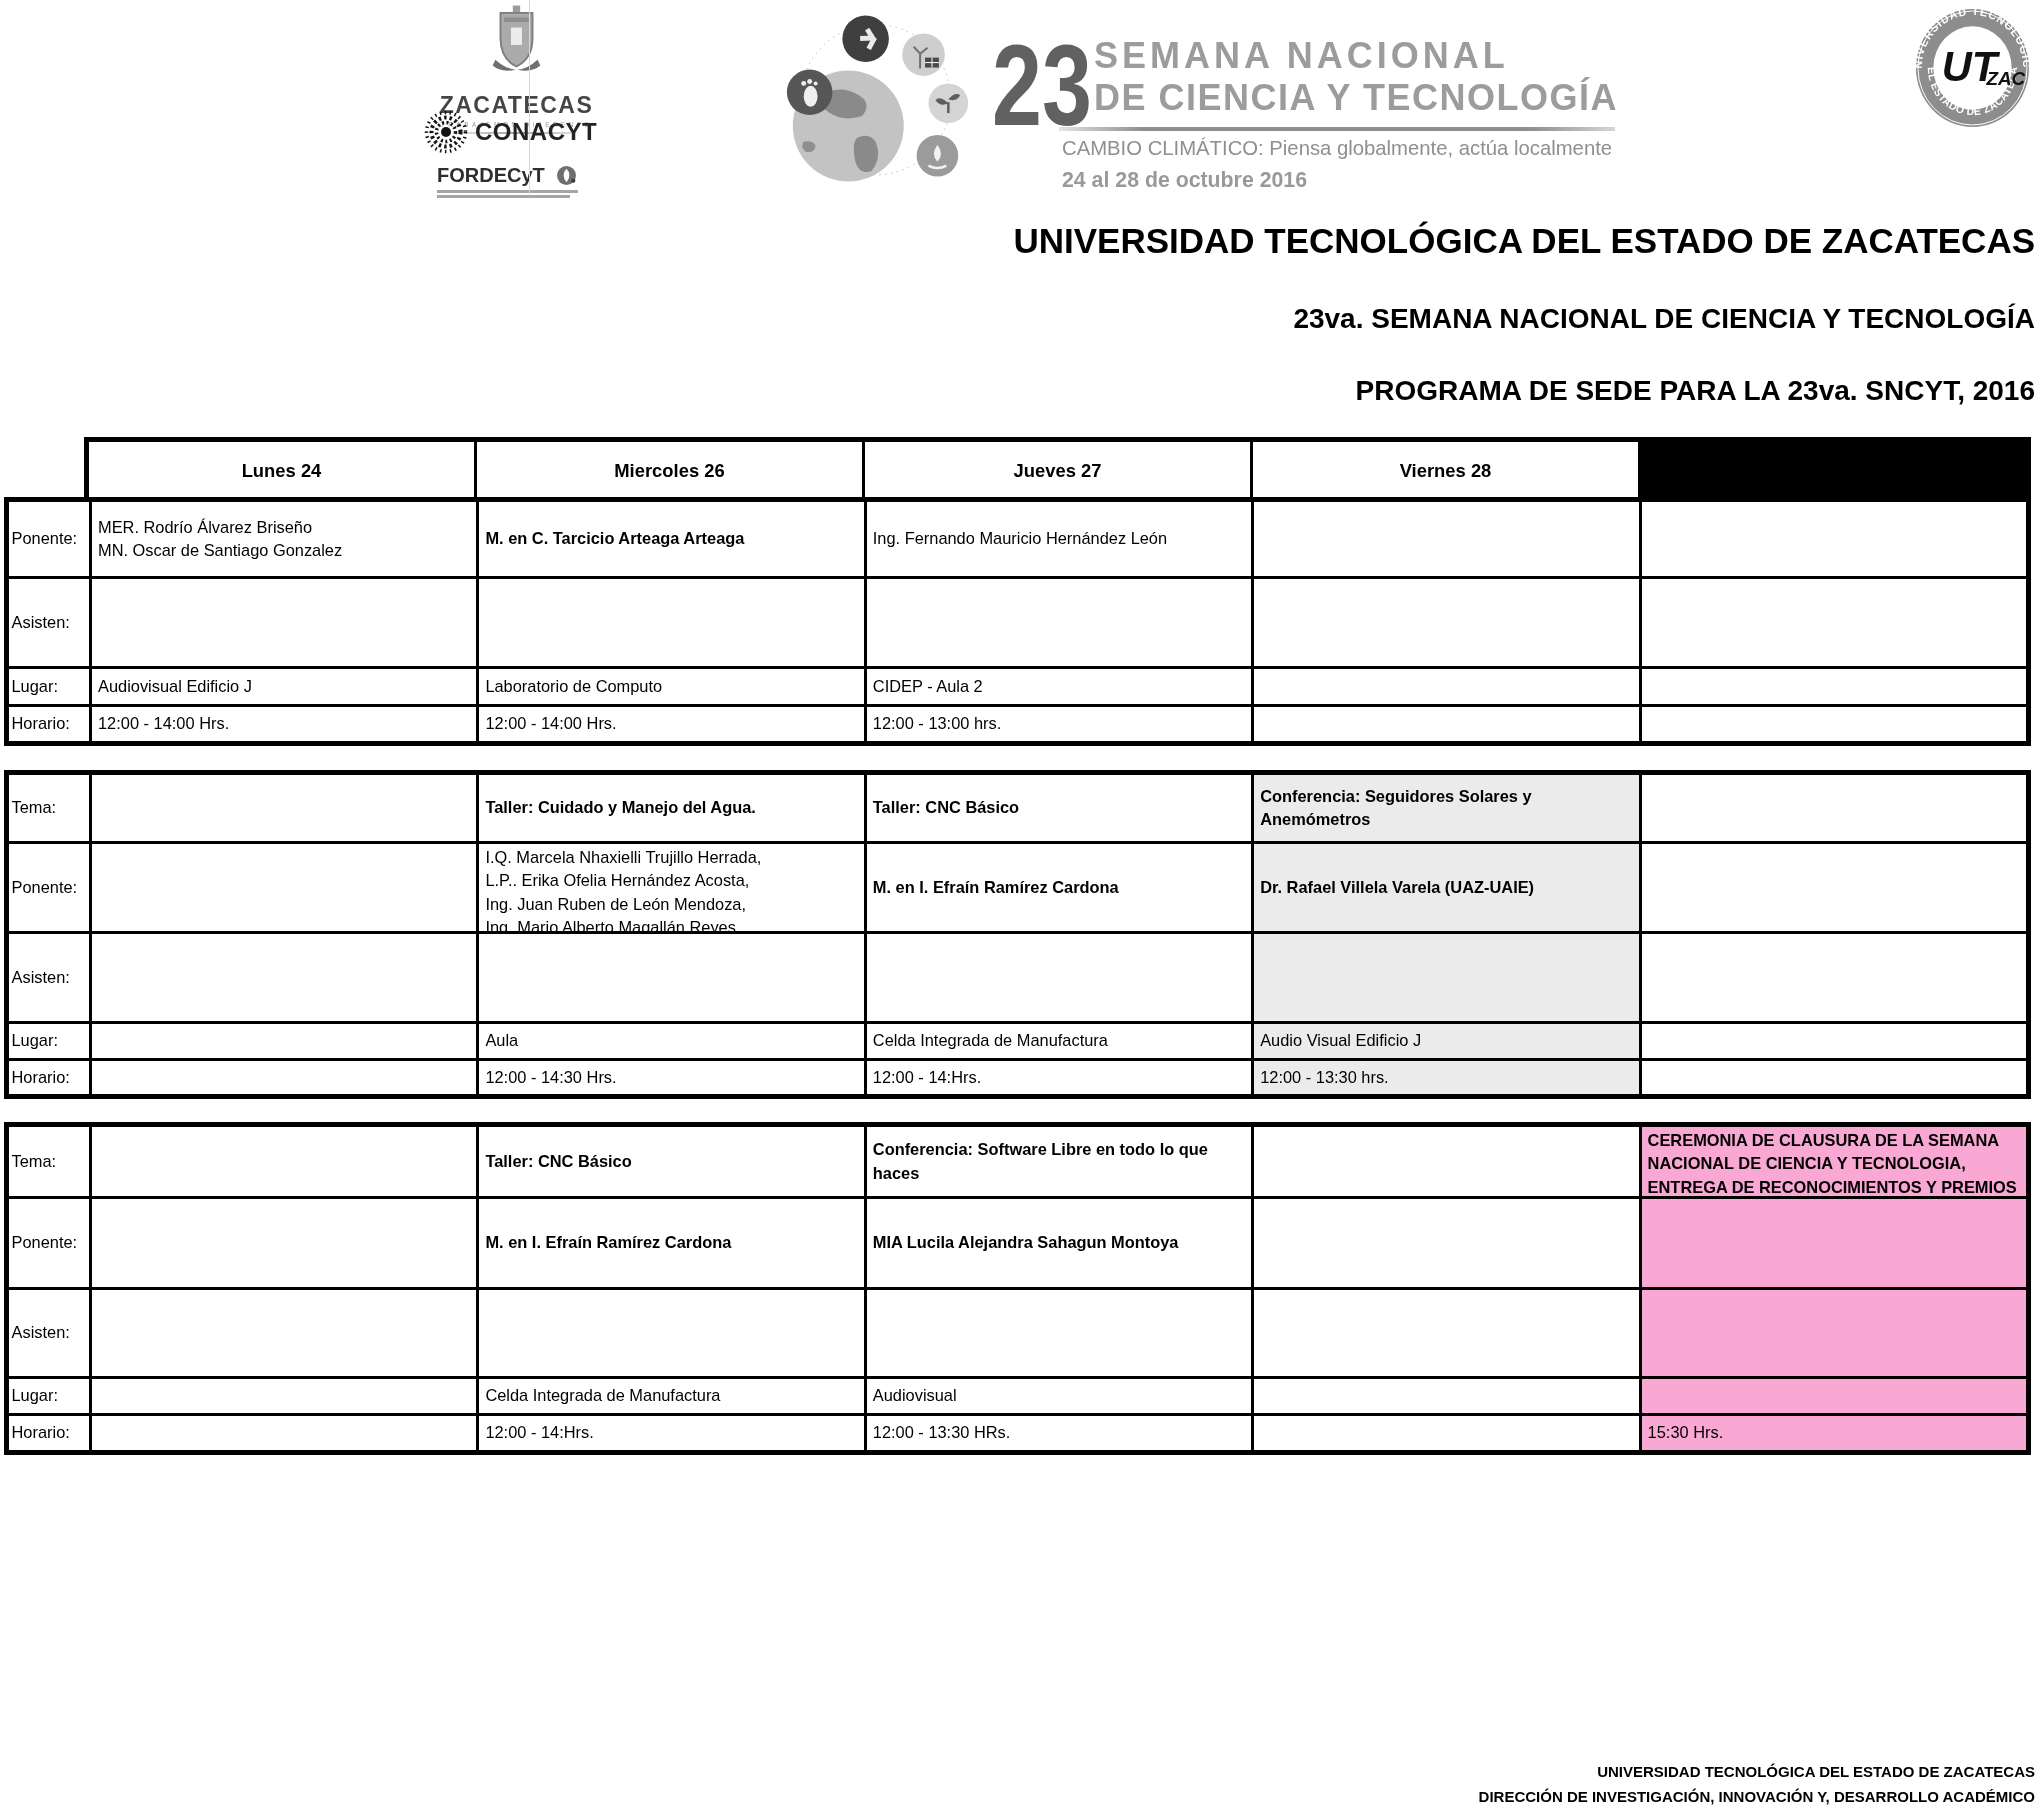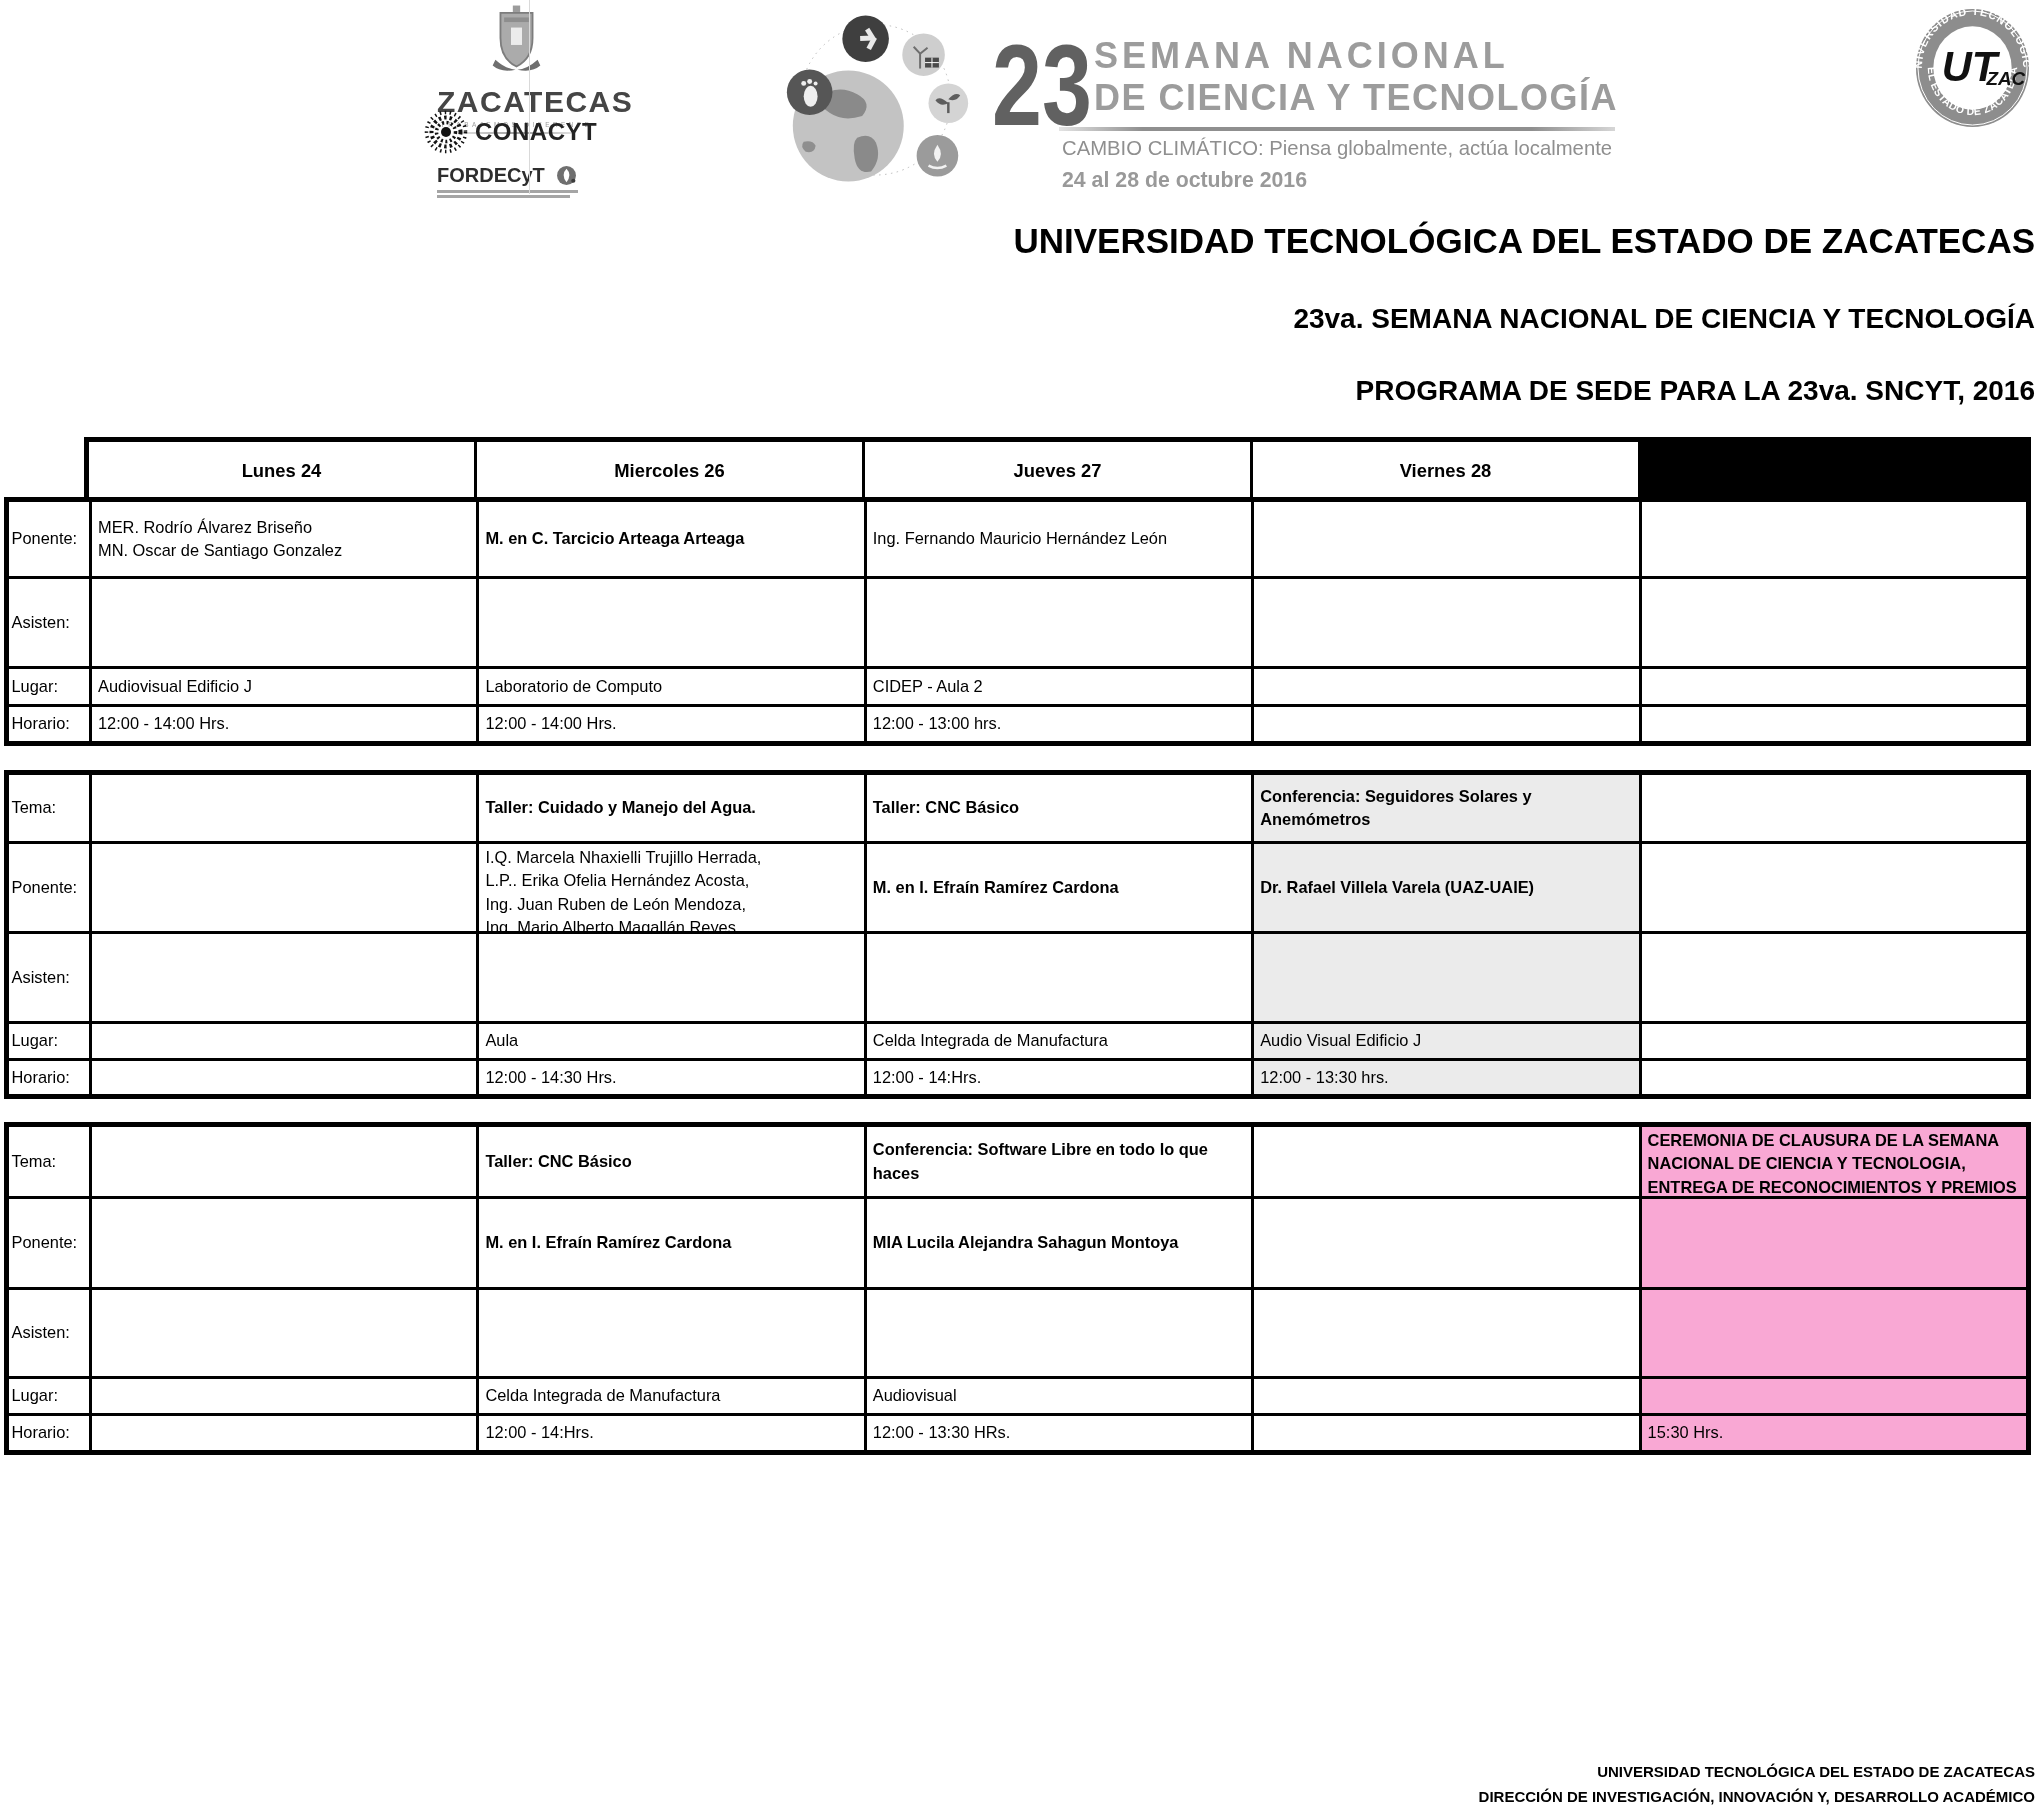--- a/index.html
+++ b/index.html
@@ -3,21 +3,21 @@
 <meta charset="utf-8">
 <style>
   *{box-sizing:border-box;margin:0;padding:0}
   html{background:#fff}
   body{width:2035px;height:1808px;position:relative;background:#fff;color:#000;
        font-family:"Liberation Sans",sans-serif;overflow:hidden}
   .abs{position:absolute}
 
   
   #logos-left{left:437px;top:4px;width:159px;text-align:center}
-  #zac-word{font-size:30px;font-weight:bold;letter-spacing:1.5px;color:#454545;margin-top:9px}
+  #zac-word{font-size:23px;font-weight:bold;letter-spacing:1.5px;color:#454545;margin-top:16px}
   #zac-tag{font-size:6.4px;letter-spacing:3.5px;color:#9a9a9a;margin-top:2px}
   #zac-bar{width:114px;height:2px;background:linear-gradient(to right,#e2e2e2,#9f9f9f,#e2e2e2);margin:4px auto 0}
   #conacyt{left:424px;top:110px;display:flex;align-items:center;gap:7px}
   #conacyt-word{font-size:24px;font-weight:bold;color:#232323;letter-spacing:0.5px}
   #fordecyt{left:437px;top:164px;text-align:left}
   #fordecyt-row{display:flex;align-items:center;gap:11px}
   #fordecyt-word{font-size:20px;font-weight:bold;color:#2e2e2e}
   .fineprint-bar{height:3px;background:#a5a5a5;margin-top:2.5px}
   #divider-faint{left:529px;top:0;width:1px;height:194px;background:#d9d9d9}
 

